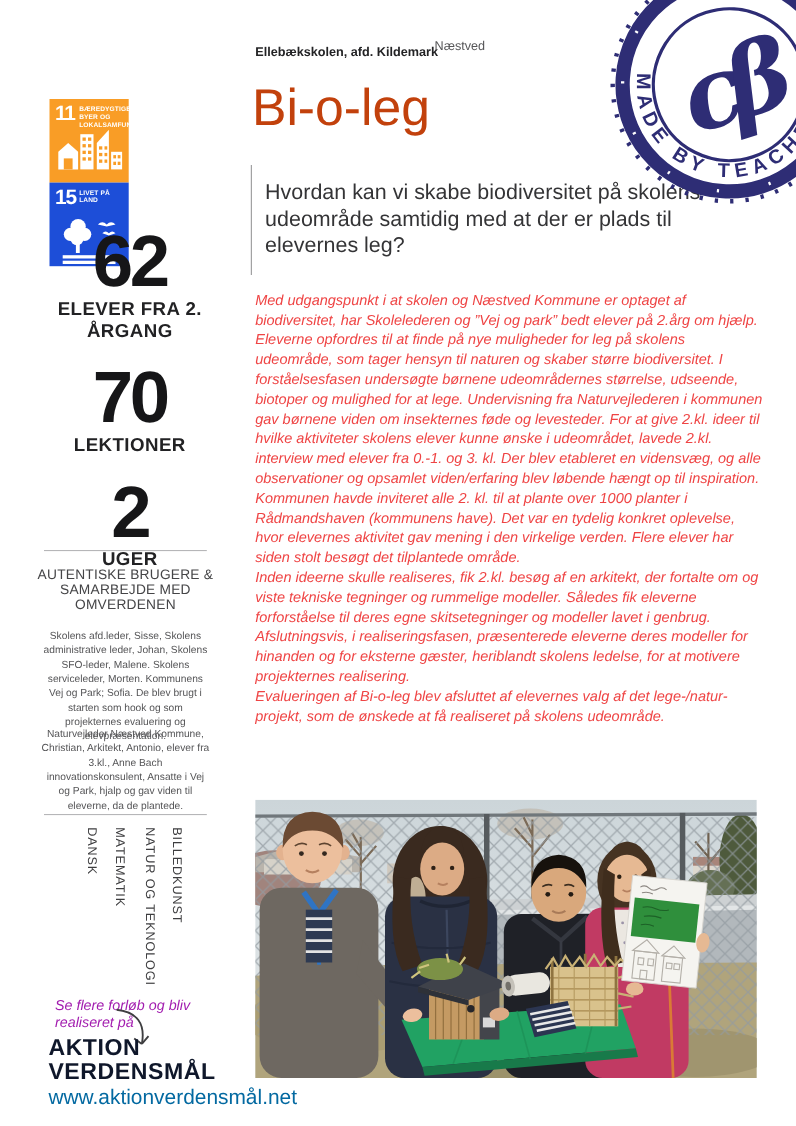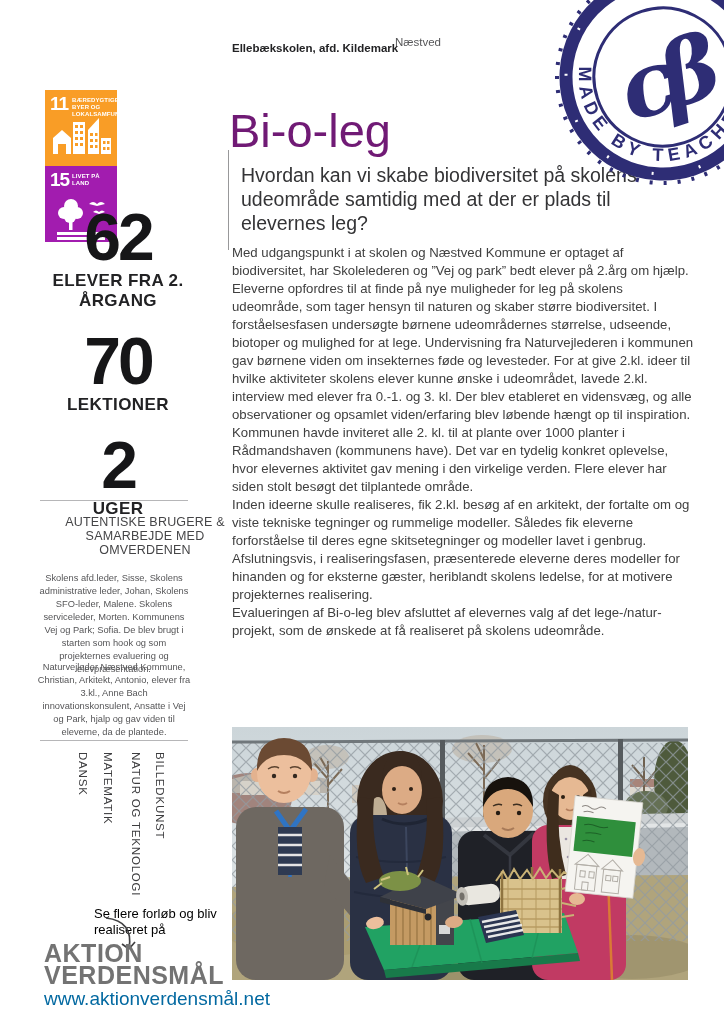--- a/index.html
+++ b/index.html
@@ -13,41 +13,41 @@
              line-height:7px;letter-spacing:0.1px;text-transform:uppercase;}
   .sdg-pict{position:absolute;left:0;top:26px;width:72px;height:50px;}
   
   .stats{position:absolute;left:27px;top:204px;width:182px;text-align:center;color:#161618;}
   .stat-value{font-size:66px;line-height:66px;font-weight:800;letter-spacing:-3px;}
   .stat-label{font-size:17px;font-weight:700;letter-spacing:0.4px;margin-top:1px;color:#222224;}
   .stat+.stat{margin-top:17px;}
   
   .divider{position:absolute;left:40px;width:148px;height:1px;background:#b6b6b8;}
   .sb-heading{position:absolute;left:28px;top:515px;width:172px;text-align:center;
-              font-size:12.5px;line-height:14px;font-weight:400;color:#454547;letter-spacing:0.2px;margin-left:31px;}
+              font-size:12.5px;line-height:14px;font-weight:400;color:#454547;letter-spacing:0.2px;}
   .sb-para{position:absolute;left:36px;width:156px;text-align:center;font-size:9.3px;
            line-height:13px;color:#555557;}
   .subject{position:absolute;top:752px;transform:rotate(90deg);transform-origin:0 0;
            font-size:11.5px;letter-spacing:0.8px;color:#3d3d3f;white-space:nowrap;}
   
-  .cta{position:absolute;left:50px;top:906px;font-size:13px;line-height:16px;color:#000000;margin-left:44px;}
-  .brand{position:absolute;left:44px;top:942px;font-size:25px;line-height:22px;font-weight:800;
-         letter-spacing:0.5px;color:#737373;}
+  .cta{position:absolute;left:50px;top:906px;font-style:italic;font-size:13px;line-height:16px;color:#a21caf;}
+  .brand{position:absolute;left:44px;top:942px;font-size:21px;line-height:22px;font-weight:800;
+         letter-spacing:0.5px;color:#0f172a;}
   .website{position:absolute;left:44px;top:988px;font-size:19px;color:#0369a1;font-weight:500;
            text-decoration:none;}
   .cta-arrow{position:absolute;left:100px;top:913px;}
   
   .school{position:absolute;left:232px;top:42px;font-size:11.5px;font-weight:700;color:#232325;}
   .city{position:absolute;left:395px;top:36px;font-size:11.5px;color:#565658;}
-  .title{position:absolute;left:229px;top:70px;font-size:47px;font-weight:500;letter-spacing:0;color:#701a75;margin-top:33px;}
+  .title{position:absolute;left:229px;top:70px;font-size:47px;font-weight:500;letter-spacing:0;color:#c2410c;}
   .vline{position:absolute;left:228px;top:150px;width:1px;height:100px;background:#98989a;}
   .question{position:absolute;left:241px;top:163px;width:448px;font-size:19.5px;line-height:24px;
             color:#343436;font-weight:500;}
-  .bodytext{position:absolute;left:232px;top:244px;width:462px;font-size:13.2px;line-height:18px;
-            color:#404040;}
+  .bodytext{position:absolute;left:232px;top:264px;width:462px;font-size:13.2px;line-height:18px;
+            color:#ef4444;font-style:italic;}
   .bodytext p{margin:0;}
   
   .stamp{position:absolute;left:528px;top:-38px;pointer-events:none;}
   
   .photo{position:absolute;left:232px;top:727px;width:456px;height:253px;display:block;}
 </style>
 </head>
 <body>
 
 <div class="page">
@@ -80,21 +80,21 @@
             <rect x="50" y="23" width="2.5" height="3"></rect>
           <rect x="45" y="29" width="3" height="3"></rect>
             <rect x="50" y="29" width="2.5" height="3"></rect>
           <rect x="58" y="25" width="2.5" height="3"></rect>
             <rect x="62" y="25" width="2.5" height="3"></rect>
           <rect x="58" y="31" width="2.5" height="3"></rect>
             <rect x="62" y="31" width="2.5" height="3"></rect>
         </g>
       </svg>
     </div>
-    <div class="sdg-tile" style="background:#a21caf">
+    <div class="sdg-tile" style="background:#1d4ed8">
       <div class="sdg-num">15</div>
       <div class="sdg-label">Livet på land</div>
       <svg class="sdg-pict" viewBox="0 0 72 50">
         <g fill="#ffffff">
           <circle cx="26" cy="14" r="7"></circle>
             <circle cx="19" cy="21" r="6"></circle>
             <circle cx="32" cy="21" r="6"></circle>
           <circle cx="25" cy="25" r="6"></circle>
           <rect x="24" y="28" width="3.5" height="10"></rect>
           <path d="M44,12 q4,-4 8,0 q4,-4 8,0 l-8,2 Z"></path>

